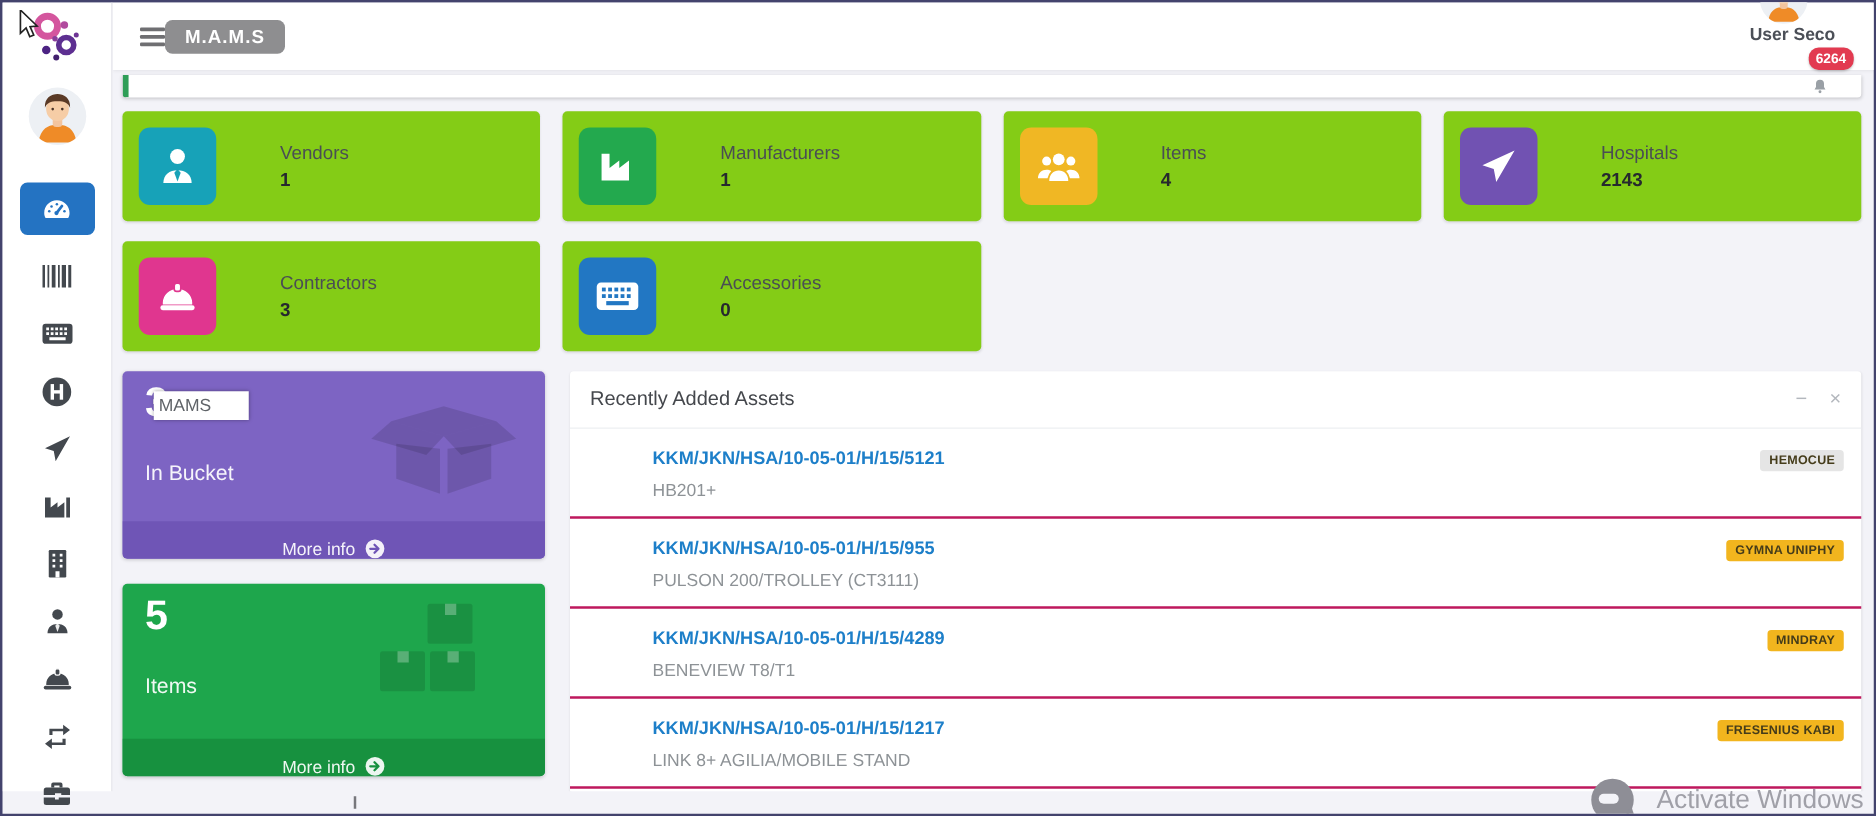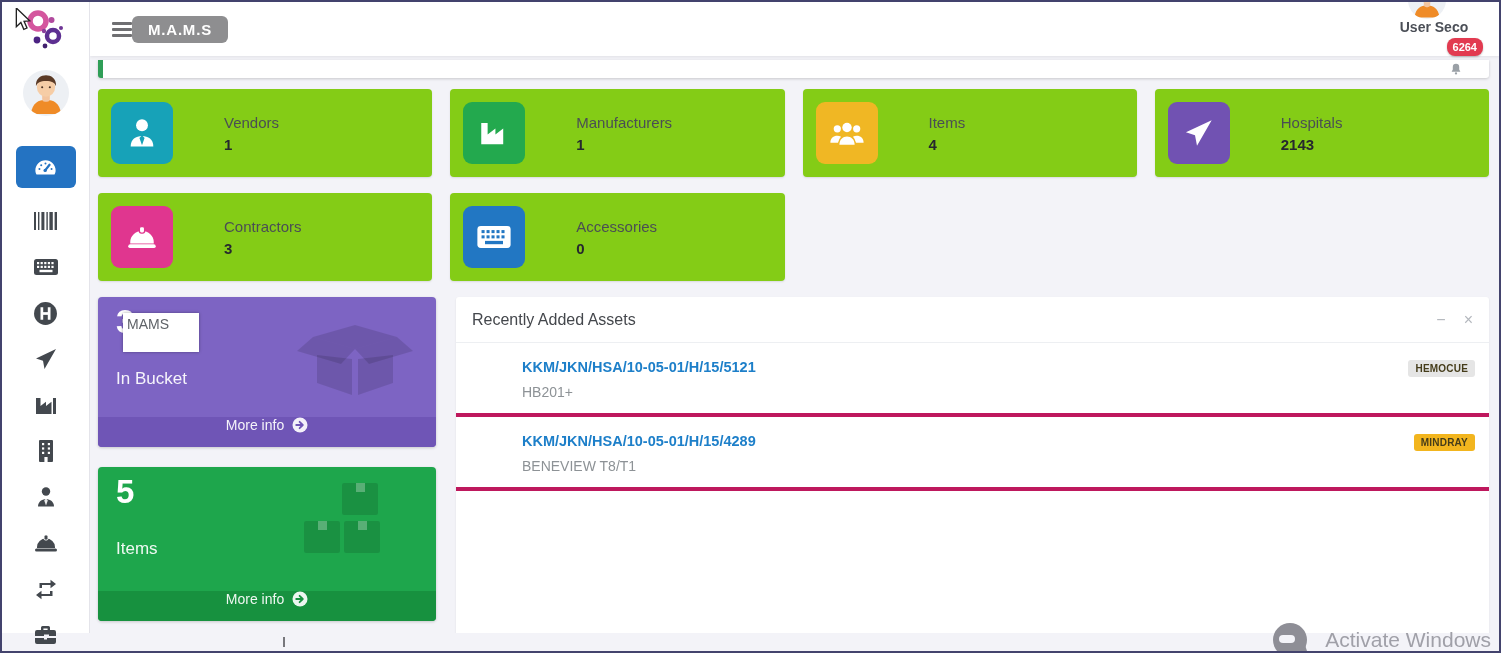--- a/index.html
+++ b/index.html
@@ -53,34 +53,34 @@
   .stat-value { font-size:15px; font-weight:bold; color:#26292e; margin-top:5px; }
 
   .bottom { display:flex; gap:20px; margin-top:16px; align-items:flex-start; }
   .left-cards { width:338px; flex:none; }
   .big-card { position:relative; height:150px; border-radius:4px; color:#fff; overflow:hidden;
               box-shadow:0 1px 3px rgba(0,0,0,0.18); }
   .big-card.green { height:154px; margin-top:20px; }
   .big-value { position:absolute; left:18px; top:6px; font-size:33px; font-weight:bold; }
   .big-label { position:absolute; left:18px; top:72px; font-size:17px; color:rgba(255,255,255,0.93); }
   .card-footer { position:absolute; left:0; right:0; bottom:0; height:30px; display:flex;
-                 align-items:flex-start; justify-content:center; gap:8px; font-size:14px;
+                 align-items:flex-end; justify-content:center; gap:8px; font-size:14px;
                  color:rgba(255,255,255,0.93); cursor:pointer; }
   .watermark { position:absolute; right:22px; top:14px; }
   .tooltip { position:absolute; left:25px; top:16px; background:#fff; color:#5f6368; font-size:14px;
-             padding:3px 30px 20px 4px; box-shadow:0 0 3px rgba(0,0,0,0.35); z-index:2; }
+             padding:3px 30px 4px 4px; box-shadow:0 0 3px rgba(0,0,0,0.35); z-index:2; }
 
   .panel { flex:1; background:#fff; border-radius:3px; box-shadow:0 1px 2px rgba(0,0,0,0.1); height:362px; }
   .panel-header { height:46px; display:flex; align-items:center; padding:0 16px;
                   border-bottom:1px solid #edeff2; }
   .panel-title { font-size:16px; color:#44474c; }
   .panel-controls { margin-left:auto; display:flex; gap:18px; color:#b3b7bd; font-size:16px; }
   .panel-controls span { cursor:pointer; line-height:1; }
   .asset-row { display:flex; align-items:flex-start; padding:15px 14px 13px 66px;
-               border-bottom:4px solid #be185d; }
+               border-bottom:2px solid #be185d; }
   .asset-code { color:#1d7fc9; font-weight:bold; font-size:14.5px; text-decoration:none; cursor:pointer; }
   .asset-model { color:#8d9296; font-size:14px; margin-top:8px; }
   .brand-badge { margin-left:auto; color:#453c1a; font-size:10px; font-weight:bold; padding:3px 7px;
                  border-radius:3px; letter-spacing:0.2px; margin-top:2px; flex:none; }
 
   .activate { position:absolute; right:8px; bottom:-8px; display:flex; align-items:center; gap:16px;
               color:#a0a0a8; font-size:21px; z-index:5; }
   .activate-logo { width:38px; height:38px; }
   .tick { position:absolute; left:281px; bottom:4px; width:2px; height:10px; background:#77777c; }
   .cursor { position:absolute; left:12px; top:6px; z-index:9; }
@@ -434,29 +434,43 @@
         </div>
 
         <div class="asset-row">
           <div class="asset-main">
             <a class="asset-code">KKM/JKN/HSA/10-05-01/H/15/5121</a>
             <div class="asset-model">HB201+</div>
           </div>
           <span class="brand-badge" style="background: #e5e5e5;">HEMOCUE</span>
         </div>
 
+        <div class="asset-row">
+          <div class="asset-main">
+            <a class="asset-code">KKM/JKN/HSA/10-05-01/H/15/955</a>
+            <div class="asset-model">PULSON 200/TROLLEY (CT3111)</div>
+          </div>
+          <span class="brand-badge" style="background: rgb(242, 181, 30);">GYMNA UNIPHY</span>
+        </div>
 
         <div class="asset-row">
           <div class="asset-main">
             <a class="asset-code">KKM/JKN/HSA/10-05-01/H/15/4289</a>
             <div class="asset-model">BENEVIEW T8/T1</div>
           </div>
           <span class="brand-badge" style="background: rgb(242, 181, 30);">MINDRAY</span>
         </div>
 
+        <div class="asset-row">
+          <div class="asset-main">
+            <a class="asset-code">KKM/JKN/HSA/10-05-01/H/15/1217</a>
+            <div class="asset-model">LINK 8+ AGILIA/MOBILE STAND</div>
+          </div>
+          <span class="brand-badge" style="background: rgb(242, 181, 30);">FRESENIUS KABI</span>
+        </div>
       </div>
     </div>
   </div>
 
   <div class="activate">
     <svg class="activate-logo" viewBox="0 0 38 38">
       <circle cx="19" cy="19" r="17" fill="#8e8e96"></circle>
       <rect x="8" y="14" width="16" height="8" rx="4" fill="#f3f3f8"></rect>
       <path d="M30 30 L38 36 L34 24 Z" fill="#8e8e96"></path>
     </svg>

